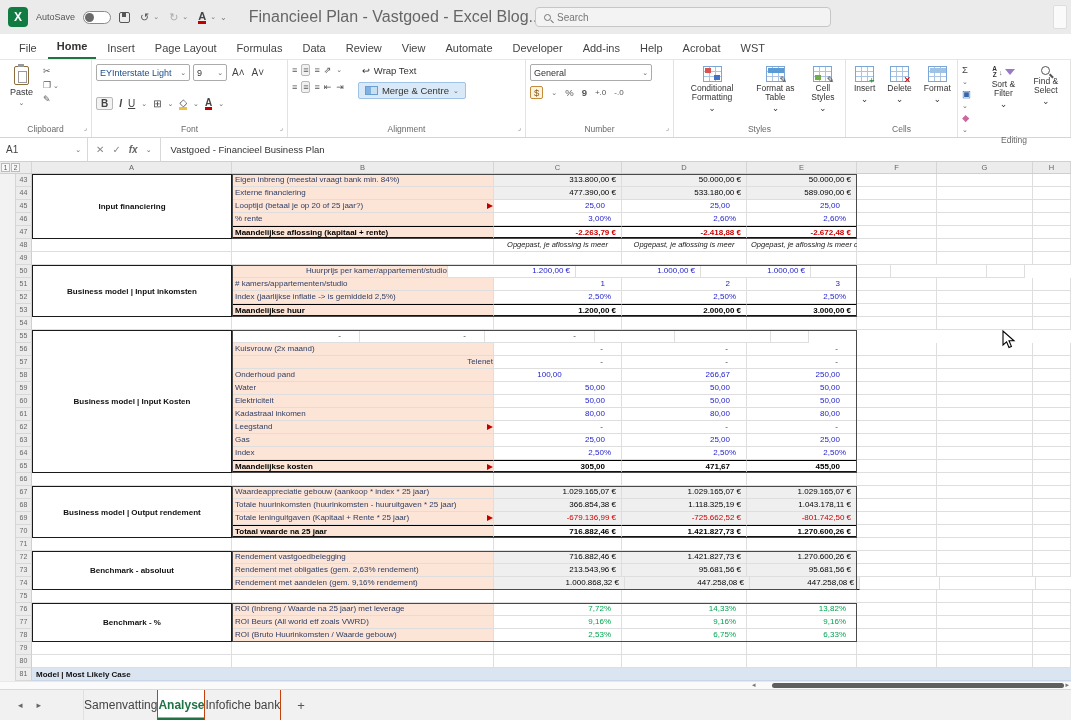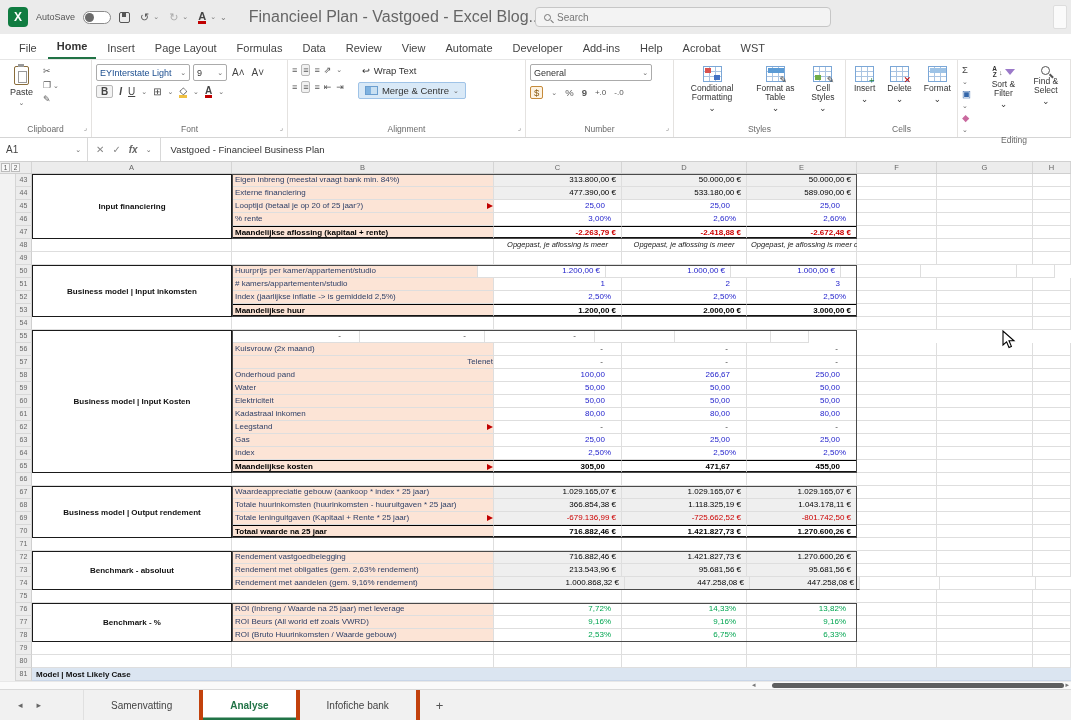--- a/index.html
+++ b/index.html
@@ -110,21 +110,21 @@
   .secbox { position:absolute; background:#fff; border:1.5px solid #1a1a1a; display:flex; align-items:center; justify-content:center; font-size:8px; font-weight:bold; color:#111; text-align:center; line-height:9px; padding:0 6px; }
   .secoutline { position:absolute; border:1px solid #4a4a4a; pointer-events:none; }
   .marker { position:absolute; right:0px; top:3px; width:0; height:0; border-left:6px solid #c00000; border-top:3px solid transparent; border-bottom:3px solid transparent; }
 
   
   .hscroll { height:8px; background:#fafafa; position:relative; flex-shrink:0; border-top:1px solid #e8e8e8; }
   .hthumb { position:absolute; left:772px; top:1px; width:292px; height:5px; background:#5f5f5f; border-radius:3px; }
   .harrow { position:absolute; top:-1px; font-size:7px; color:#777; }
   .sheetbar { height:31px; background:#f1f1f1; border-top:1px solid #d9d9d9; display:flex; align-items:stretch; flex-shrink:0; }
   .tabnav { display:flex; align-items:center; gap:14px; padding:0 12px 0 18px; color:#666; font-size:9px; }
-  .stab { display:flex; align-items:center; padding:0 27px; font-size:10px; color:#444; border-right:4px solid #c2410c; cursor:default; }
+  .stab { display:flex; align-items:center; padding:0 0; font-size:12px; color:#444; border-right:1px solid #c2410c; cursor:default; }
   .stab:first-of-type { border-left:1px solid #e0e0e0; }
   .stab.active { background:#fff; color:#217346; font-weight:bold; box-shadow:inset 0 -2.5px 0 #217346; }
   .addsheet { display:flex; align-items:center; padding:0 16px; font-size:13px; color:#555; }
   .cursor { position:absolute; left:1002px; top:330px; z-index:50; }
 </style>
 </head>
 <body>
 
 <div class="app">
 
@@ -180,21 +180,21 @@
         <div class="minicol">
           <span class="mini">✂</span>
           <span class="mini">❐<span class="chvs"> ⌄</span></span>
           <span class="mini">✎</span>
         </div>
       </div>
       <div class="glabel"><span>Clipboard</span><span class="launcher">⌟</span></div>
     </div>
 
     <div class="rgroup" style="width:196px;">
-      <div class="rbody" style="flex-direction:column; align-items:stretch; gap:0;">
+      <div class="rbody" style="flex-direction:column; align-items:stretch; gap:12px;">
         <div class="fontrow">
           <div class="combo fname">
               <span style="overflow:hidden;white-space:nowrap;color:#1a4d8f;">EYInterstate Light</span>
               <span class="chv">⌄</span>
             </div>
           <div class="combo fsize">
               <span>9</span>
               <span class="chv">⌄</span>
             </div>
           <span class="azbtn">A˄</span>
@@ -461,21 +461,21 @@
           <div class="cell val bord" style="width: 125px;"></div>
           <div class="cell val bord" style="width: 110px;"></div>
           <div class="cell " style="width: 80px;"></div>
           <div class="cell " style="width: 96px;"></div>
           <div class="cell " style="width: 38px;"></div>
         </div>
         <div class="r">
           <div class="cell gut" style="width: 16px;"></div>
           <div class="cell rhdr" style="width: 16px;">50</div>
           <div class="cell " style="width: 200px;"></div>
-          <div class="cell cB bord peach" style="width: 246px;">Huurprijs per kamer/appartement/studio</div>
+          <div class="cell cB bord peach" style="width: 216px; text-align: right;">Huurprijs per kamer/appartement/studio</div>
           <div class="cell val bord money blue" style="width: 128px;">1.200,00 €</div>
           <div class="cell val bord money blue" style="width: 125px;">1.000,00 €</div>
           <div class="cell val bord money blue" style="width: 110px;">1.000,00 €</div>
           <div class="cell " style="width: 80px;"></div>
           <div class="cell " style="width: 96px;"></div>
           <div class="cell " style="width: 38px;"></div>
         </div>
         <div class="r">
           <div class="cell gut" style="width: 16px;"></div>
           <div class="cell rhdr" style="width: 16px;">51</div>
@@ -557,21 +557,21 @@
           <div class="cell val bord dashv" style="width: 110px;">-</div>
           <div class="cell " style="width: 80px;"></div>
           <div class="cell " style="width: 96px;"></div>
           <div class="cell " style="width: 38px;"></div>
         </div>
         <div class="r">
           <div class="cell gut" style="width: 16px;"></div>
           <div class="cell rhdr" style="width: 16px;">58</div>
           <div class="cell " style="width: 200px;"></div>
           <div class="cell cB bord peach" style="width: 262px;">Onderhoud pand</div>
-          <div class="cell val bord num blue" style="width: 128px;">100,00</div>
+          <div class="cell val bord num blue" style="width: 128px; text-align: center;">100,00</div>
           <div class="cell val bord num blue" style="width: 125px;">266,67</div>
           <div class="cell val bord num blue" style="width: 110px;">250,00</div>
           <div class="cell " style="width: 80px;"></div>
           <div class="cell " style="width: 96px;"></div>
           <div class="cell " style="width: 38px;"></div>
         </div>
         <div class="r">
           <div class="cell gut" style="width: 16px;"></div>
           <div class="cell rhdr" style="width: 16px;">59</div>
           <div class="cell " style="width: 200px;"></div>

